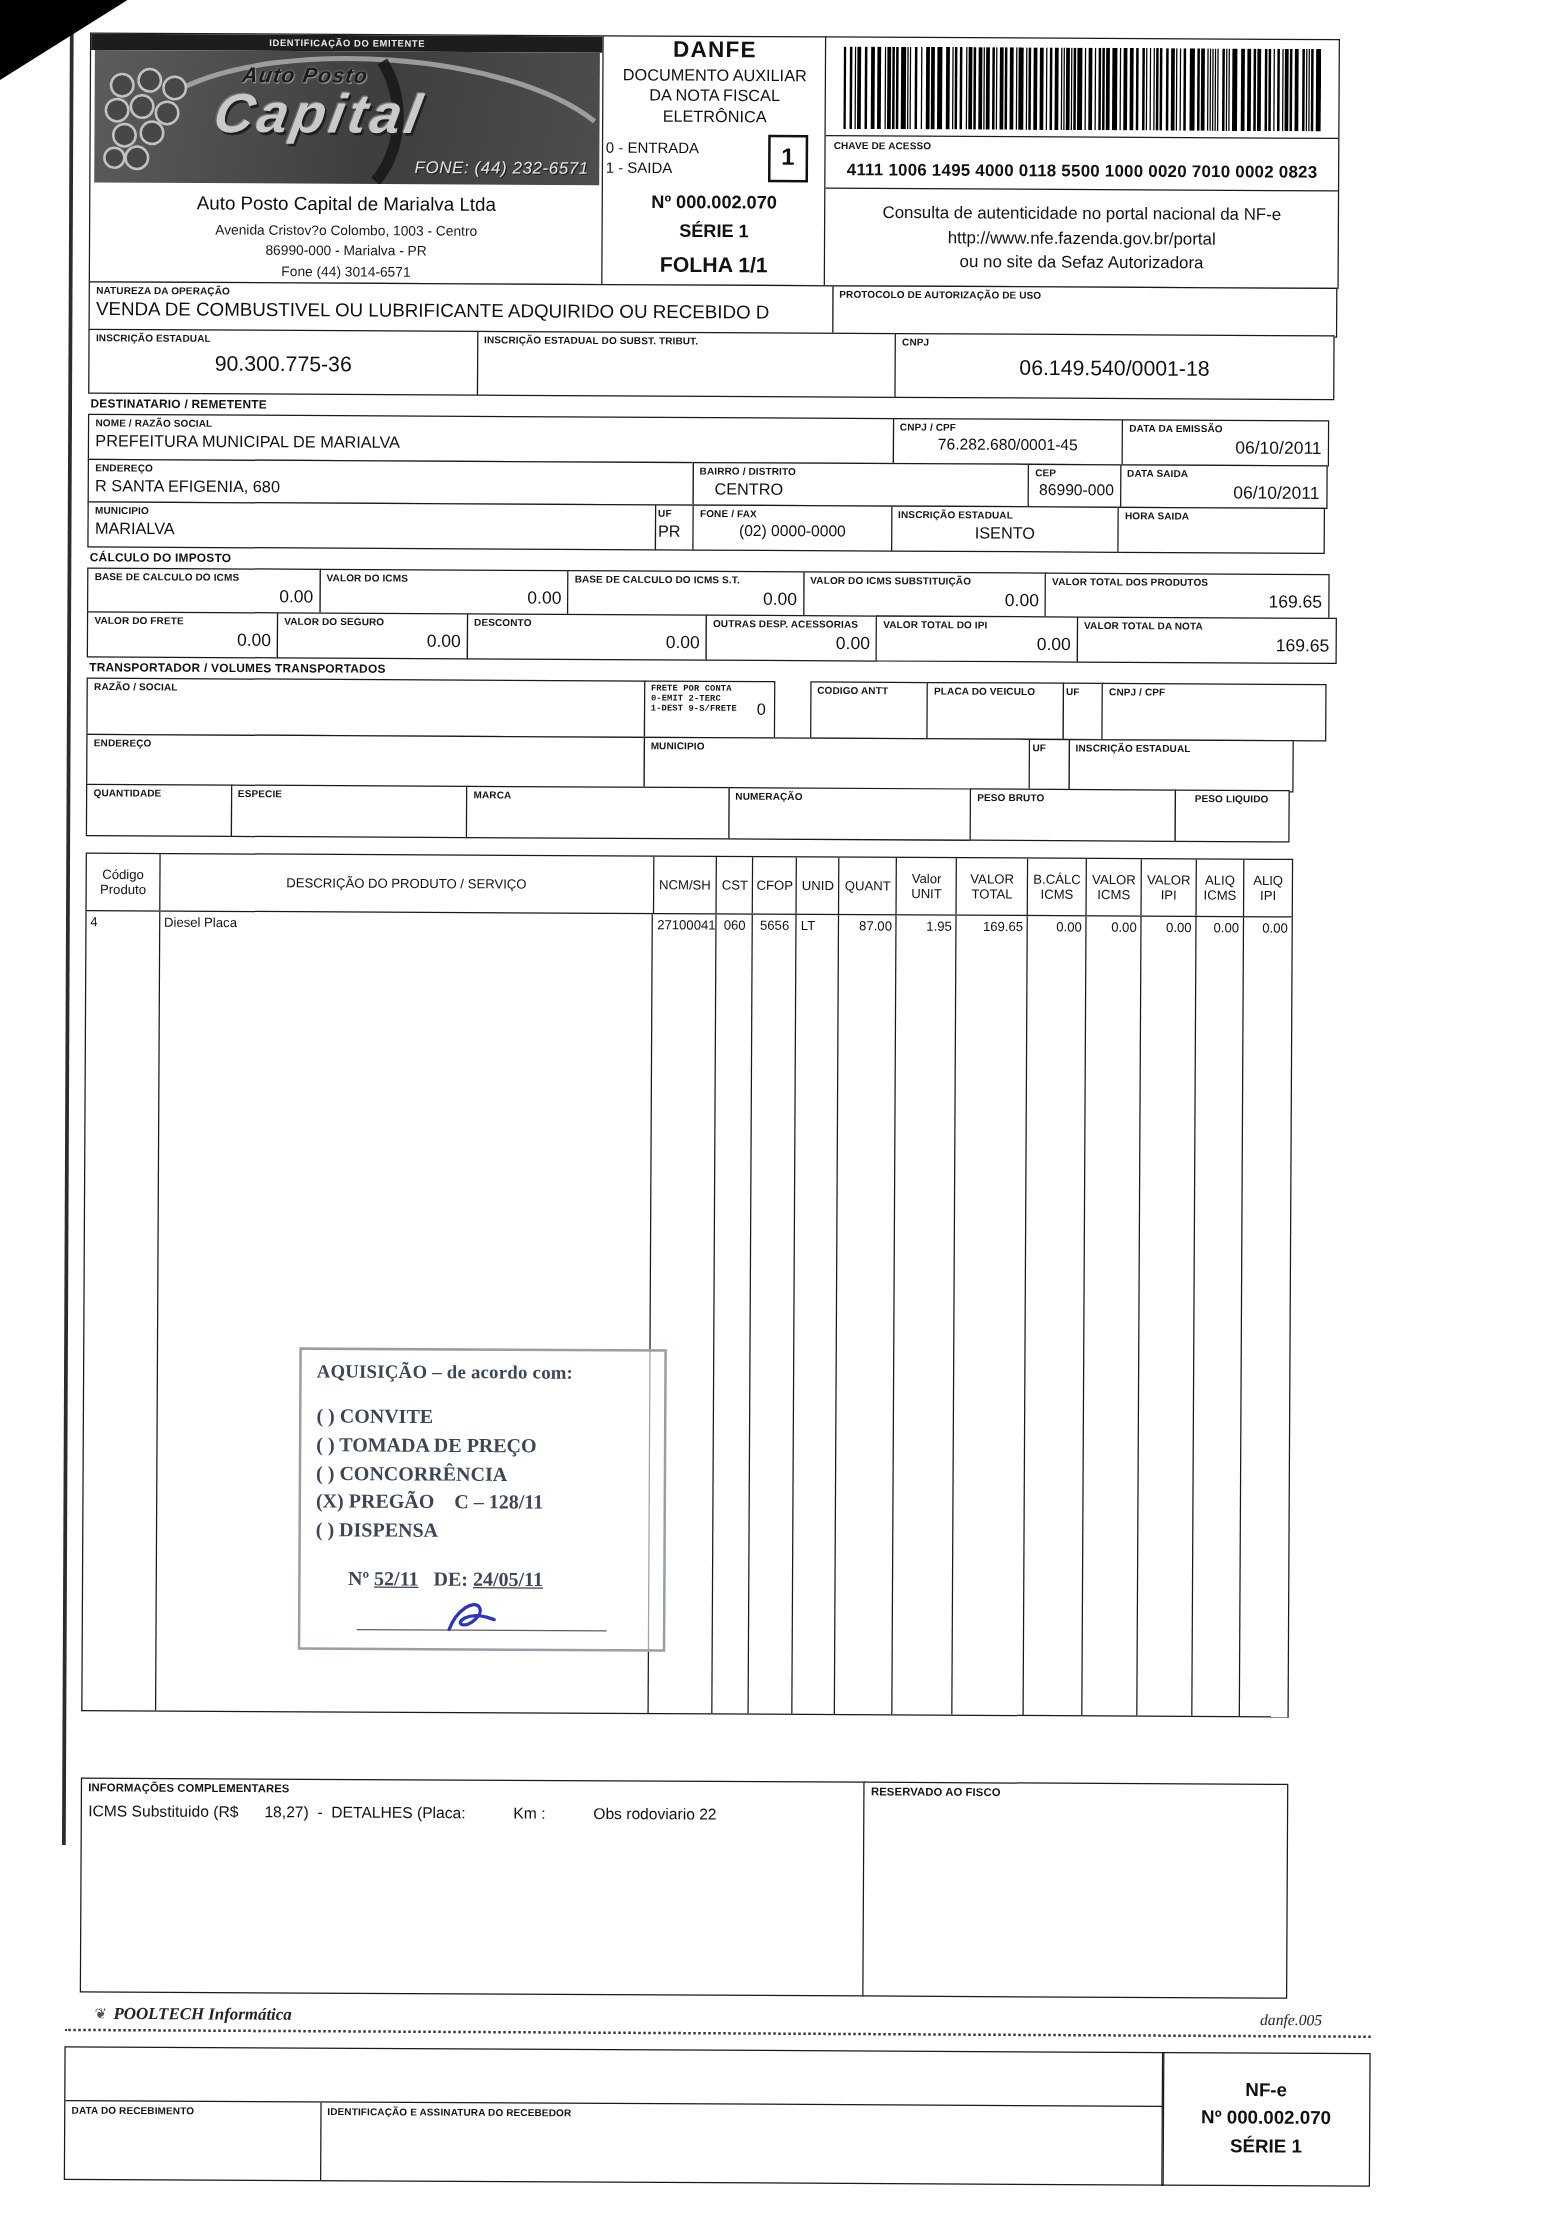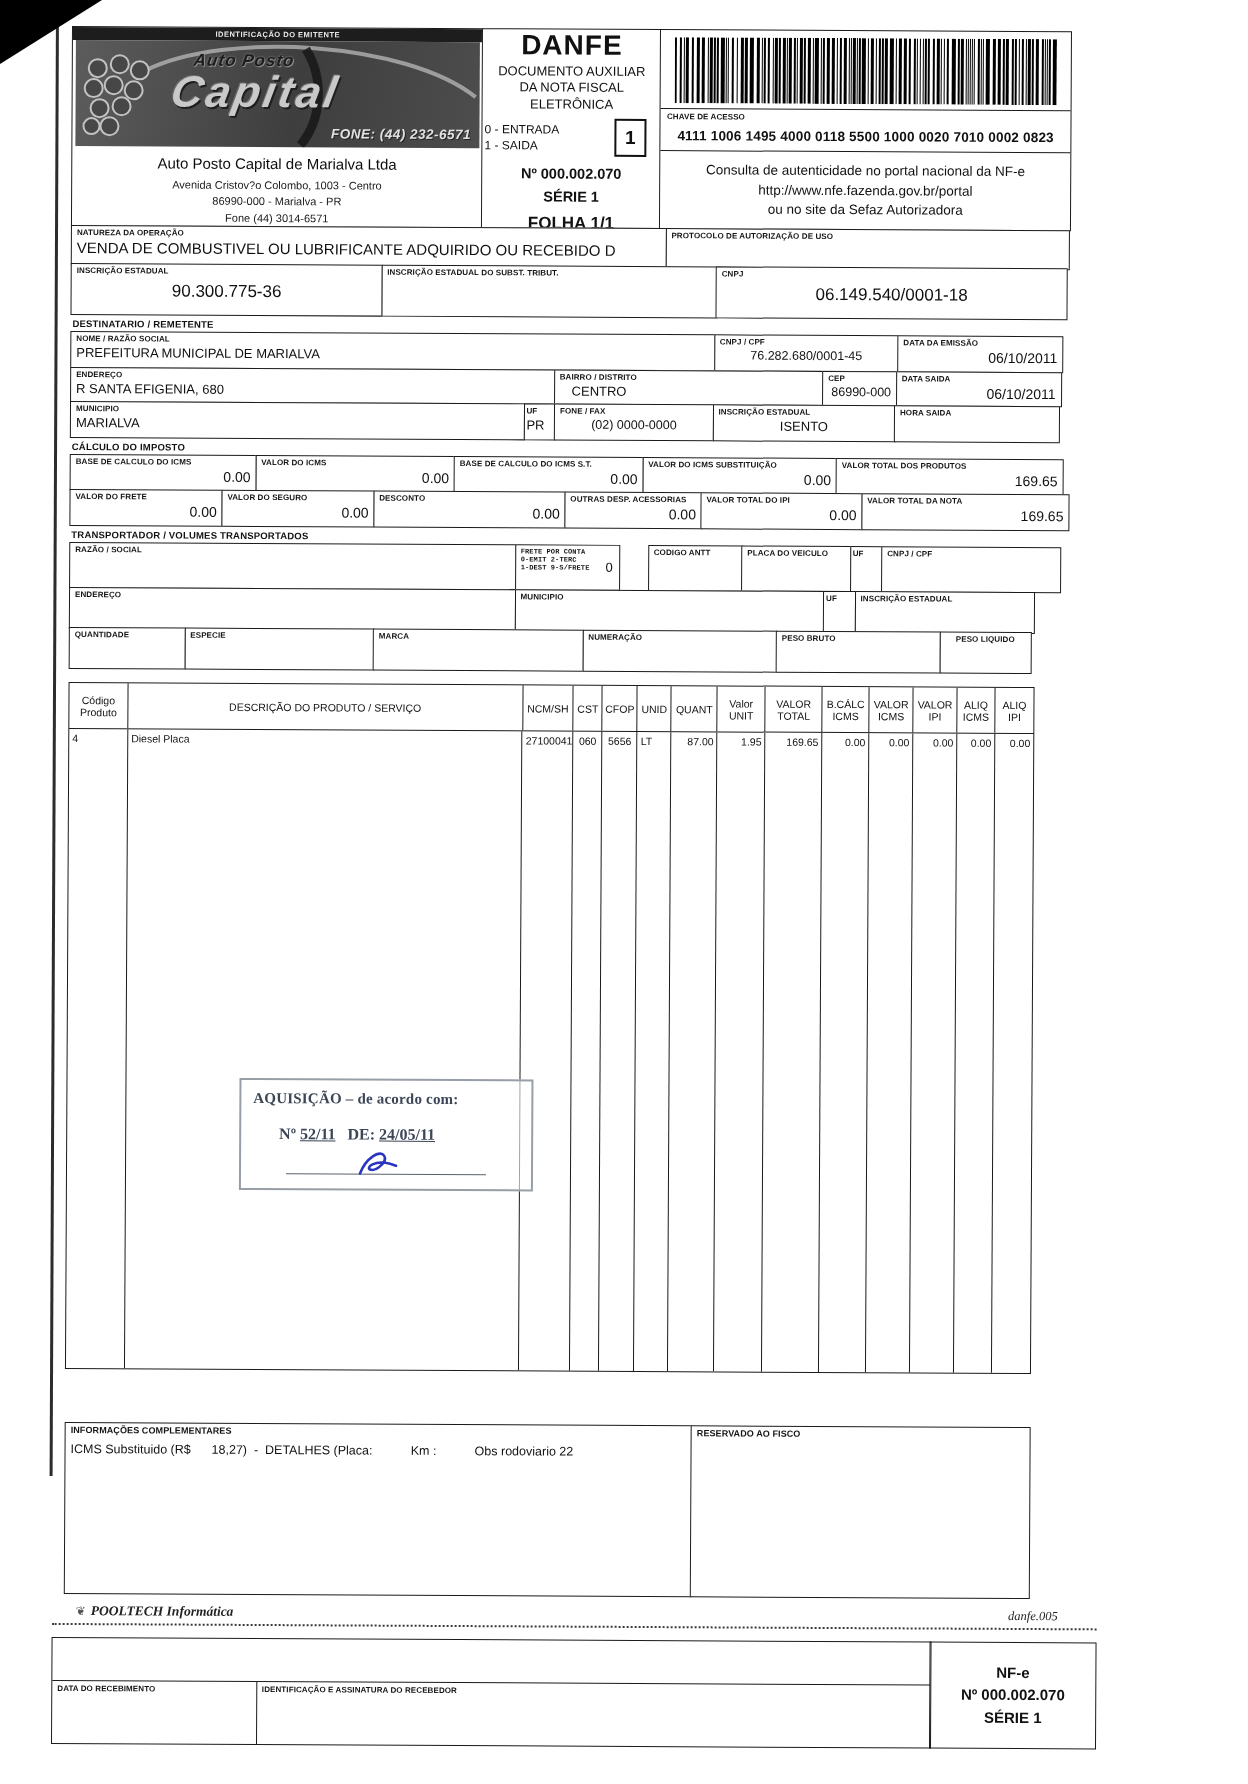--- a/index.html
+++ b/index.html
@@ -36,28 +36,28 @@
     text-align:center; letter-spacing:.5px; padding:2px 0; }
   .logo { height:110px; margin:0 3px; position:relative; overflow:hidden;
     background:linear-gradient(100deg,#5c5c5c,#3e3e3e 55%,#4d4d4d); }
   .logo-grapes { position:absolute; left:6px; top:12px; }
   .logo-ap { position:absolute; left:118px; top:10px; font-style:italic; font-weight:700;
     font-size:17px; color:#1c1c1c; text-shadow:0 0 2px #9a9a9a, 1px 1px 0 #8a8a8a;
     transform:skewX(-8deg); letter-spacing:1px; }
   .logo-cap { position:absolute; left:96px; top:26px; font-style:italic; font-weight:700;
     font-size:44px; color:#c9c9c9; letter-spacing:3px; transform:skewX(-10deg);
     text-shadow:2px 2px 0 #1f1f1f, -1px -1px 0 #6f6f6f; }
-  .logo-phone { position:absolute; right:8px; bottom:6px; font-style:italic; font-weight:700;
+  .logo-phone { position:absolute; right:8px; bottom:6px; font-style:italic; font-weight:400;
     font-size:13.5px; color:#e2e2e2; text-shadow:1px 1px 0 #222; letter-spacing:.5px; }
   .logo-swoosh { position:absolute; left:0; top:0; }
   .emit-name { font-size:15px; text-align:center; margin-top:8px; color:#0d0d0d; }
   .emit-addr { font-size:11px; text-align:center; line-height:1.5; margin-top:5px; color:#1a1a1a; }
 
   .danfe-cell { width:180px; padding:6px 4px 2px; text-align:center; }
-  .danfe-title { font-size:28px; font-weight:700; letter-spacing:1px; }
+  .danfe-title { font-size:18px; font-weight:700; letter-spacing:1px; }
   .danfe-sub { font-size:13px; line-height:1.25; margin-top:2px; }
   .danfe-io { display:flex; align-items:center; margin-top:6px; padding:0 2px; }
   .danfe-io-lines { font-size:12px; text-align:left; line-height:1.35; }
   .danfe-type { width:28px; height:34px; border:2.2px solid #111; font-size:19px; font-weight:700;
     display:flex; align-items:center; justify-content:center; margin-left:auto; margin-right:12px; }
   .danfe-num { font-size:14.5px; font-weight:700; margin-top:9px; }
   .danfe-serie { font-size:14.5px; font-weight:700; margin-top:7px; }
   .danfe-folha { font-size:17px; font-weight:700; margin-top:9px; }
 
   .key-cell { width:412px; display:flex; flex-direction:column; }
@@ -507,20 +507,27 @@
 IPI</div>
     </div>
     <div class="pbody">
       <div class="ptd" style="width:59px;">4</div>
       <div class="ptd" style="width:395px;">
         <span>Diesel Placa</span>
 
         
         <div class="stamp">
           <div class="stamp-title">AQUISIÇÃO – de acordo com:</div>
+          <div class="stamp-opts">
+            <div class="stamp-opt">( ) CONVITE</div>
+            <div class="stamp-opt">( ) TOMADA DE PREÇO</div>
+            <div class="stamp-opt">( ) CONCORRÊNCIA</div>
+            <div class="stamp-opt">(X) PREGÃO    C – 128/11</div>
+            <div class="stamp-opt">( ) DISPENSA</div>
+          </div>
           <div class="stamp-num">
             <span>Nº</span>
             <span class="u">52/11</span>&nbsp;&nbsp;
             <span>DE:</span>
             <span class="u">24/05/11</span>
           </div>
           <div class="sig-wrap">
             <svg class="sig-svg" width="44" height="34" viewBox="0 0 44 34">
               <path d="M4 26 C10 10 24 2 28 8 C32 14 20 24 14 22 C10 20 18 12 34 16 L40 18" stroke="#2b35c0" stroke-width="2.6" fill="none" stroke-linecap="round"></path>
             </svg>

